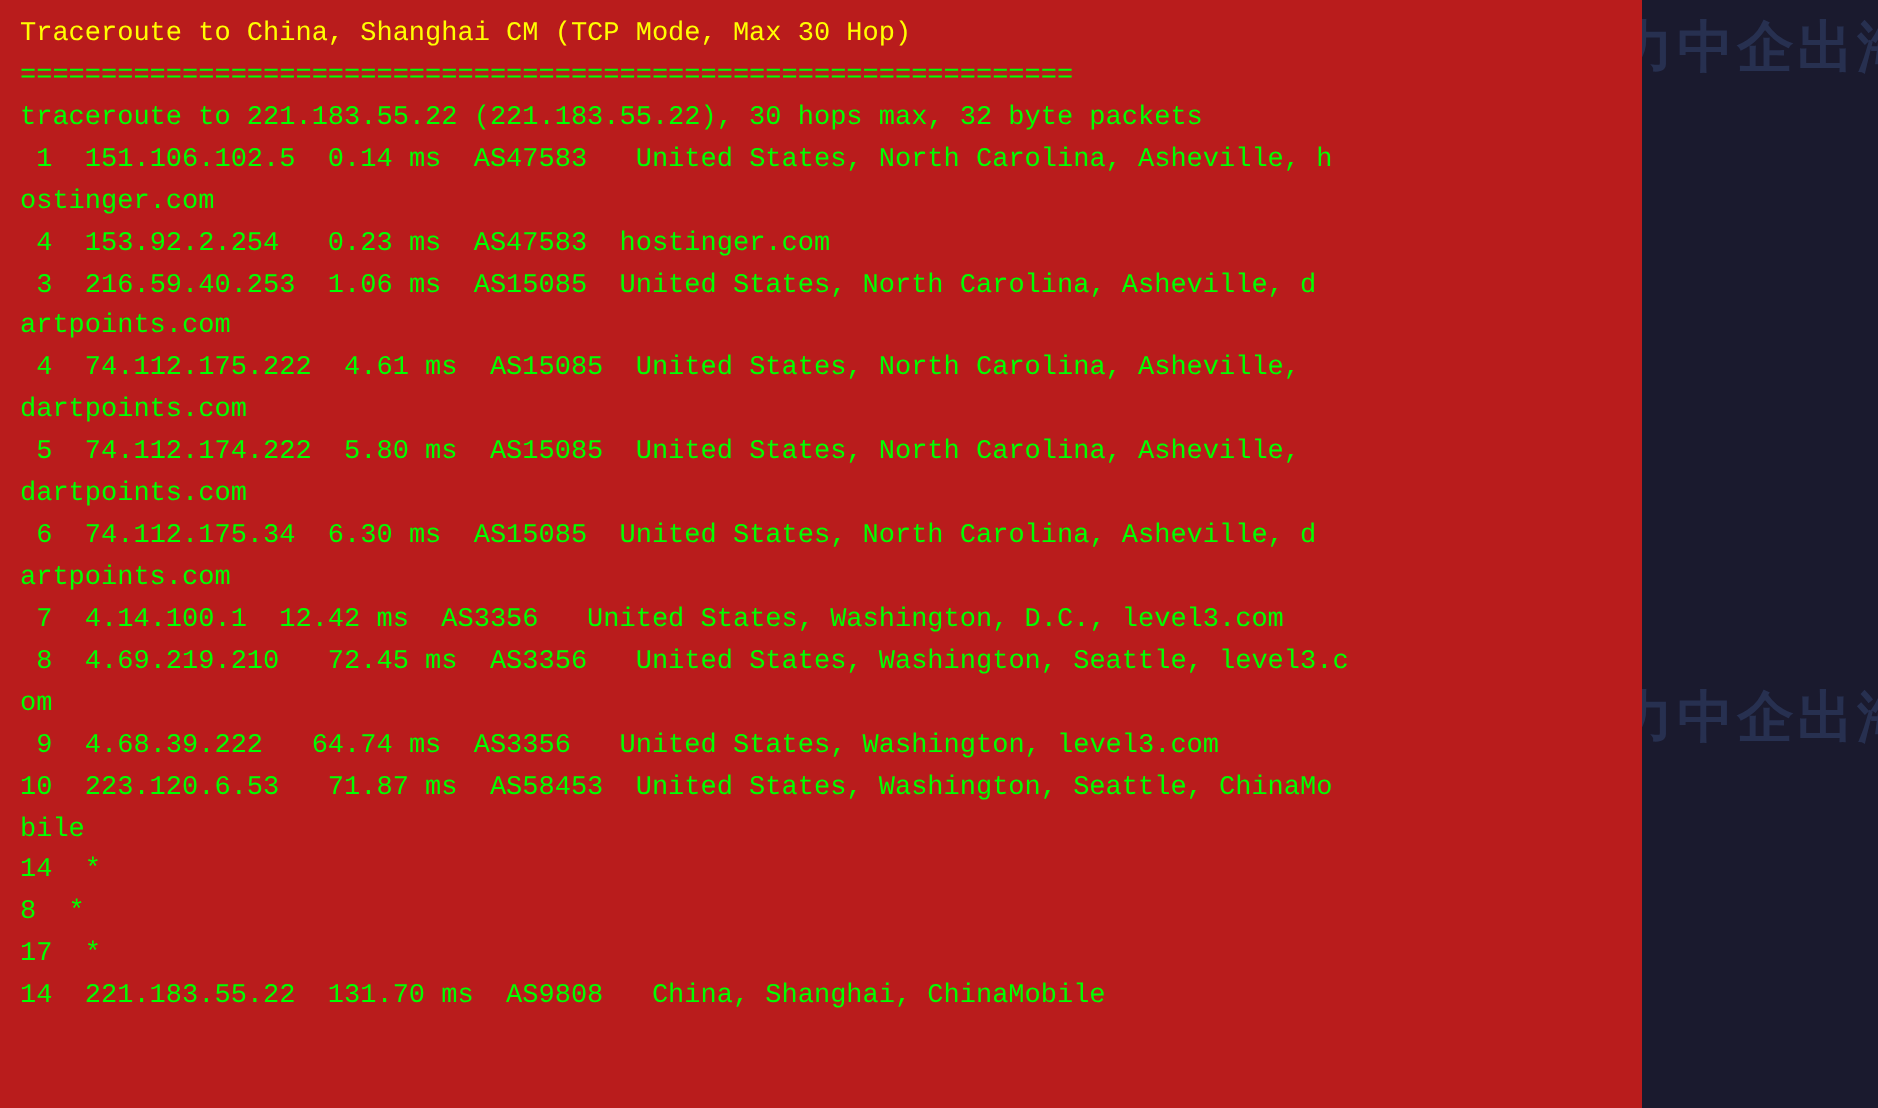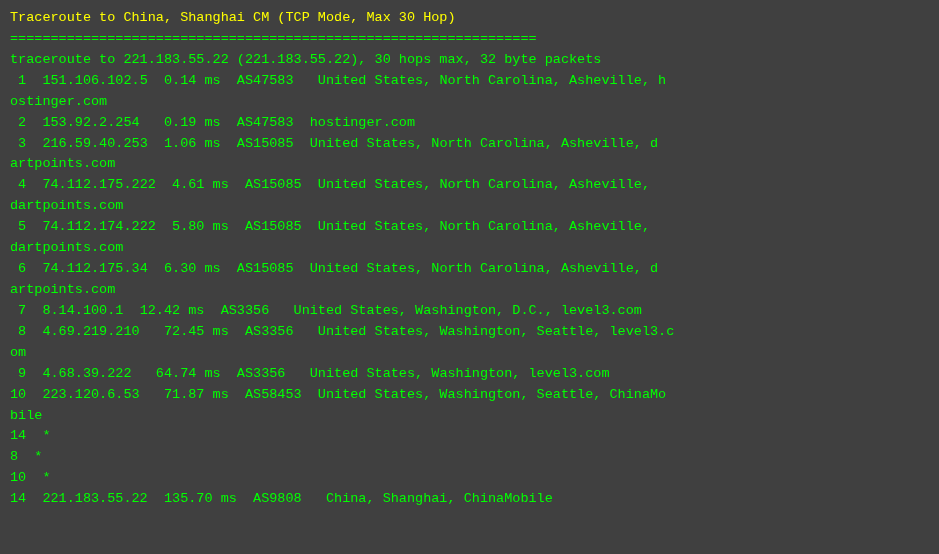--- a/index.html
+++ b/index.html
@@ -28,23 +28,23 @@
     .wm2 { top: 5px; left: 580px; }
     .wm3 { top: 160px; left: 280px; }
     .wm4 { top: 240px; left: 380px; }
     .wm5 { top: 340px; left: 110px; }
     .wm6 { top: 340px; left: 580px; }
     .wm7 { top: 450px; left: 200px; }
 
     .terminal {
       position: relative;
       z-index: 1;
-      width: 939px;
+      width: 821px;
       height: 554px;
-      background-color: #404040;
+      background-color: #b91c1c;
       padding: 8px 10px;
       overflow: hidden;
     }
 
     .terminal pre {
       color: #00ff00;
       font-family: 'Courier New', Courier, monospace;
       font-size: 13.5px;
       line-height: 1.55;
       white-space: pre-wrap;
@@ -69,33 +69,33 @@
 <div class="watermark wm5">服务跨境电商 助力中</div>
 <div class="watermark wm6">服务跨境电商 助力中企出海</div>
 <div class="watermark wm7">服务跨境电商 助力中企出海</div>
 
 <div class="terminal">
   <pre><span class="line-yellow">Traceroute to China, Shanghai CM (TCP Mode, Max 30 Hop)</span>
 <span class="line-divider">=================================================================</span>
 <span>traceroute to 221.183.55.22 (221.183.55.22), 30 hops max, 32 byte packets</span>
 <span> 1  151.106.102.5  0.14 ms  AS47583   United States, North Carolina, Asheville, h
 ostinger.com</span>
-<span> 2  153.92.2.254   0.19 ms  AS47583  hostinger.com</span>
+<span> 4  153.92.2.254   0.23 ms  AS47583  hostinger.com</span>
 <span> 3  216.59.40.253  1.06 ms  AS15085  United States, North Carolina, Asheville, d
 artpoints.com</span>
 <span> 4  74.112.175.222  4.61 ms  AS15085  United States, North Carolina, Asheville,
 dartpoints.com</span>
 <span> 5  74.112.174.222  5.80 ms  AS15085  United States, North Carolina, Asheville,
 dartpoints.com</span>
 <span> 6  74.112.175.34  6.30 ms  AS15085  United States, North Carolina, Asheville, d
 artpoints.com</span>
-<span> 7  8.14.100.1  12.42 ms  AS3356   United States, Washington, D.C., level3.com</span>
+<span> 7  4.14.100.1  12.42 ms  AS3356   United States, Washington, D.C., level3.com</span>
 <span> 8  4.69.219.210   72.45 ms  AS3356   United States, Washington, Seattle, level3.c
 om</span>
 <span> 9  4.68.39.222   64.74 ms  AS3356   United States, Washington, level3.com</span>
 <span>10  223.120.6.53   71.87 ms  AS58453  United States, Washington, Seattle, ChinaMo
 bile</span>
 <span>14  *</span>
 <span>8  *</span>
-<span>10  *</span>
-<span>14  221.183.55.22  135.70 ms  AS9808   China, Shanghai, ChinaMobile</span>
+<span>17  *</span>
+<span>14  221.183.55.22  131.70 ms  AS9808   China, Shanghai, ChinaMobile</span>
 </pre>
 </div>
 
 </body></html>

